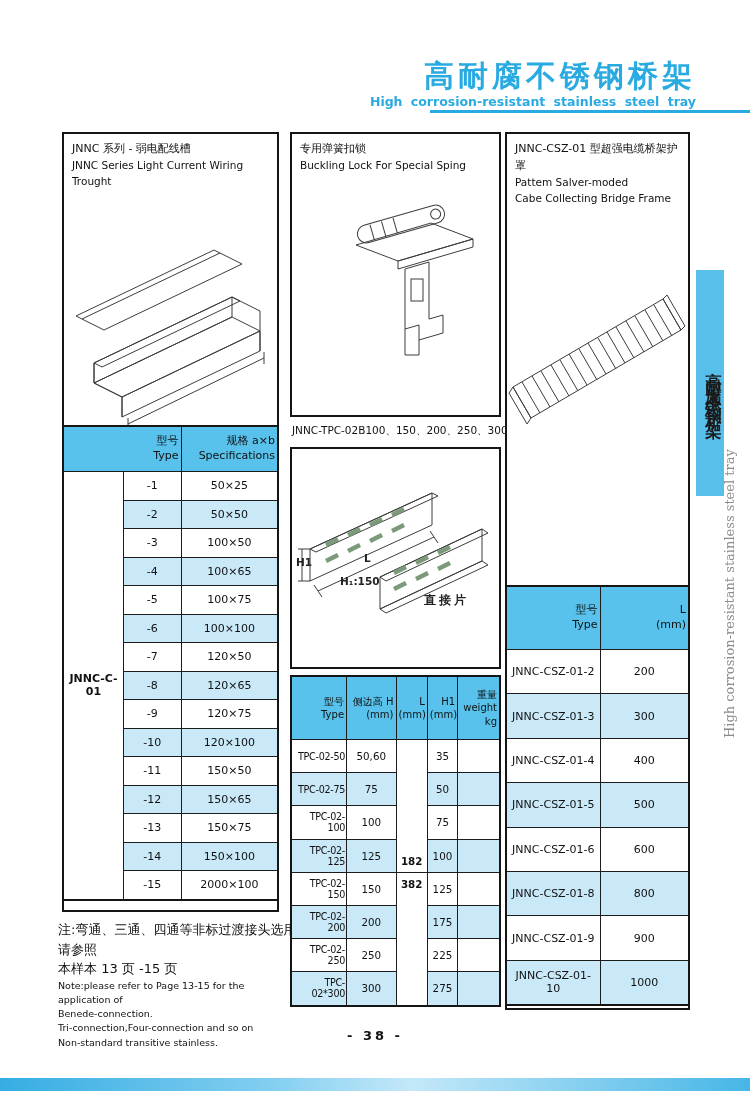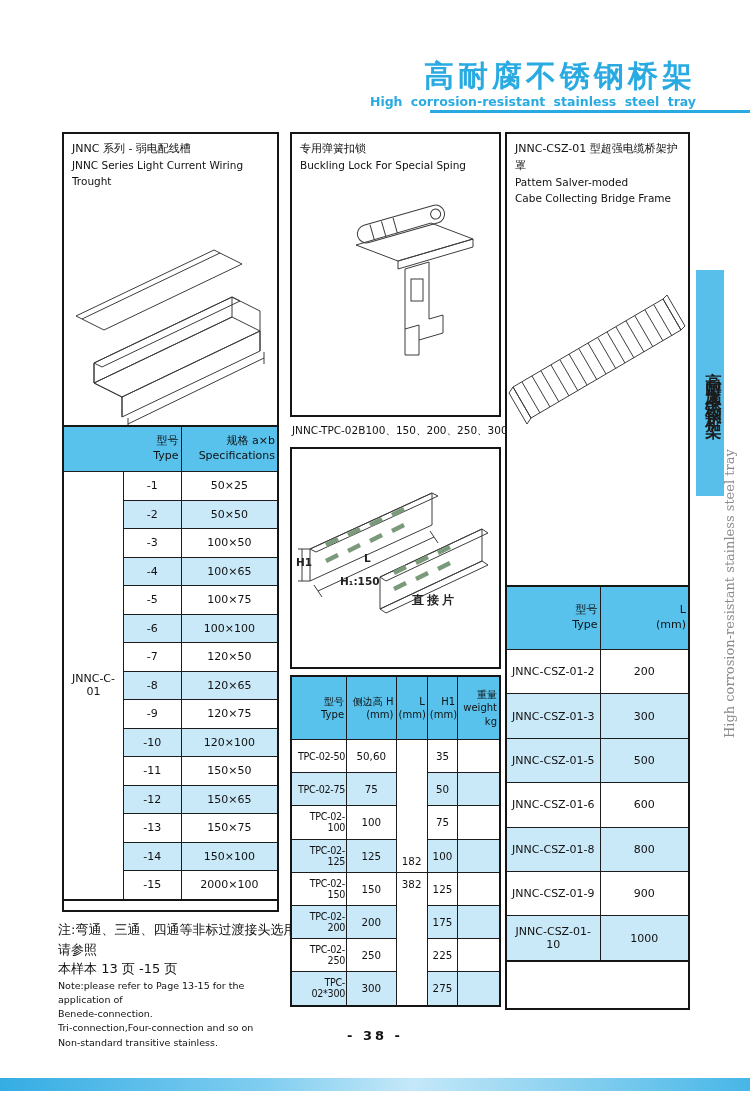--- a/index.html
+++ b/index.html
@@ -15,21 +15,21 @@
   .pheading{padding:6px 8px 0 8px;font-size:10.5px;line-height:1.55;}
   .pheading .zh{font-size:11px;}
   
   table.tbl{position:absolute;border-collapse:collapse;table-layout:fixed;background:#fff;
             border:2px solid #151515;font-size:11px;}
   .tbl th,.tbl td{border:1px solid #1c1c1c;text-align:center;vertical-align:middle;
                   padding:0 2px;font-weight:400;overflow:hidden;}
   .tbl thead th{background:#58c2ec;}
   .tbl .hline{line-height:1.35;text-align:right;}
   tr.alt td{background:#c9e8f8;}
-  td.series,td.lcell{background:#fff !important;}
+  td.series,td.lcell{background:#fff !important;font-weight:bold;}
   
   #ltbl{left:62px;top:425px;width:217px;}
   #ltbl thead th{height:44px;}
   #ltbl tbody td{height:27.5px;}
   
   #mtbl{left:290px;top:675px;width:211px;font-size:10.3px;}
   #mtbl thead th{height:62px;font-size:10px;}
   #mtbl tbody td{height:32.2px;}
   #mtbl td.tcol{font-size:9.6px;letter-spacing:-0.3px;padding:0 1px;text-align:right;}
   td.lcell.lbot{vertical-align:bottom;padding-bottom:5px;}
@@ -240,21 +240,21 @@
       <line x1="124" y1="114" x2="136" y2="108" stroke="#7a9a7a" stroke-width="4.5"></line>
       <line x1="146" y1="104" x2="158" y2="98" stroke="#7a9a7a" stroke-width="4.5"></line>
       <line x1="102" y1="140" x2="114" y2="134" stroke="#7a9a7a" stroke-width="4.5"></line>
       <line x1="124" y1="130" x2="136" y2="124" stroke="#7a9a7a" stroke-width="4.5"></line>
       <line x1="146" y1="120" x2="158" y2="114" stroke="#7a9a7a" stroke-width="4.5"></line>
     </svg>
   </div>
   <span class="dlabel" style="left:296px;top:556px;font-weight:700;">H1</span>
   <span class="dlabel" style="left:364px;top:552px;font-weight:700;">L</span>
   <span class="dlabel" style="left:340px;top:575px;font-weight:700;">H₁:150</span>
-  <span class="dlabel" style="left:412px;top:592px;font-size:12px;letter-spacing:3px;">直接片</span>
+  <span class="dlabel" style="left:424px;top:592px;font-size:12px;letter-spacing:3px;">直接片</span>
 
   <table class="tbl" id="mtbl">
     <colgroup>
         <col style="width:55px">
         <col style="width:49px">
         <col style="width:31px">
         <col style="width:30px">
         <col style="width:42px">
       </colgroup>
     <thead>
@@ -383,20 +383,24 @@
     </thead>
     <tbody>
       <tr>
           <td>JNNC-CSZ-01-2</td>
           <td>200</td>
         </tr>
       <tr class="alt">
           <td>JNNC-CSZ-01-3</td>
           <td>300</td>
         </tr>
+      <tr>
+          <td>JNNC-CSZ-01-4</td>
+          <td>400</td>
+        </tr>
       <tr class="alt">
           <td>JNNC-CSZ-01-5</td>
           <td>500</td>
         </tr>
       <tr>
           <td>JNNC-CSZ-01-6</td>
           <td>600</td>
         </tr>
       <tr class="alt">
           <td>JNNC-CSZ-01-8</td>

